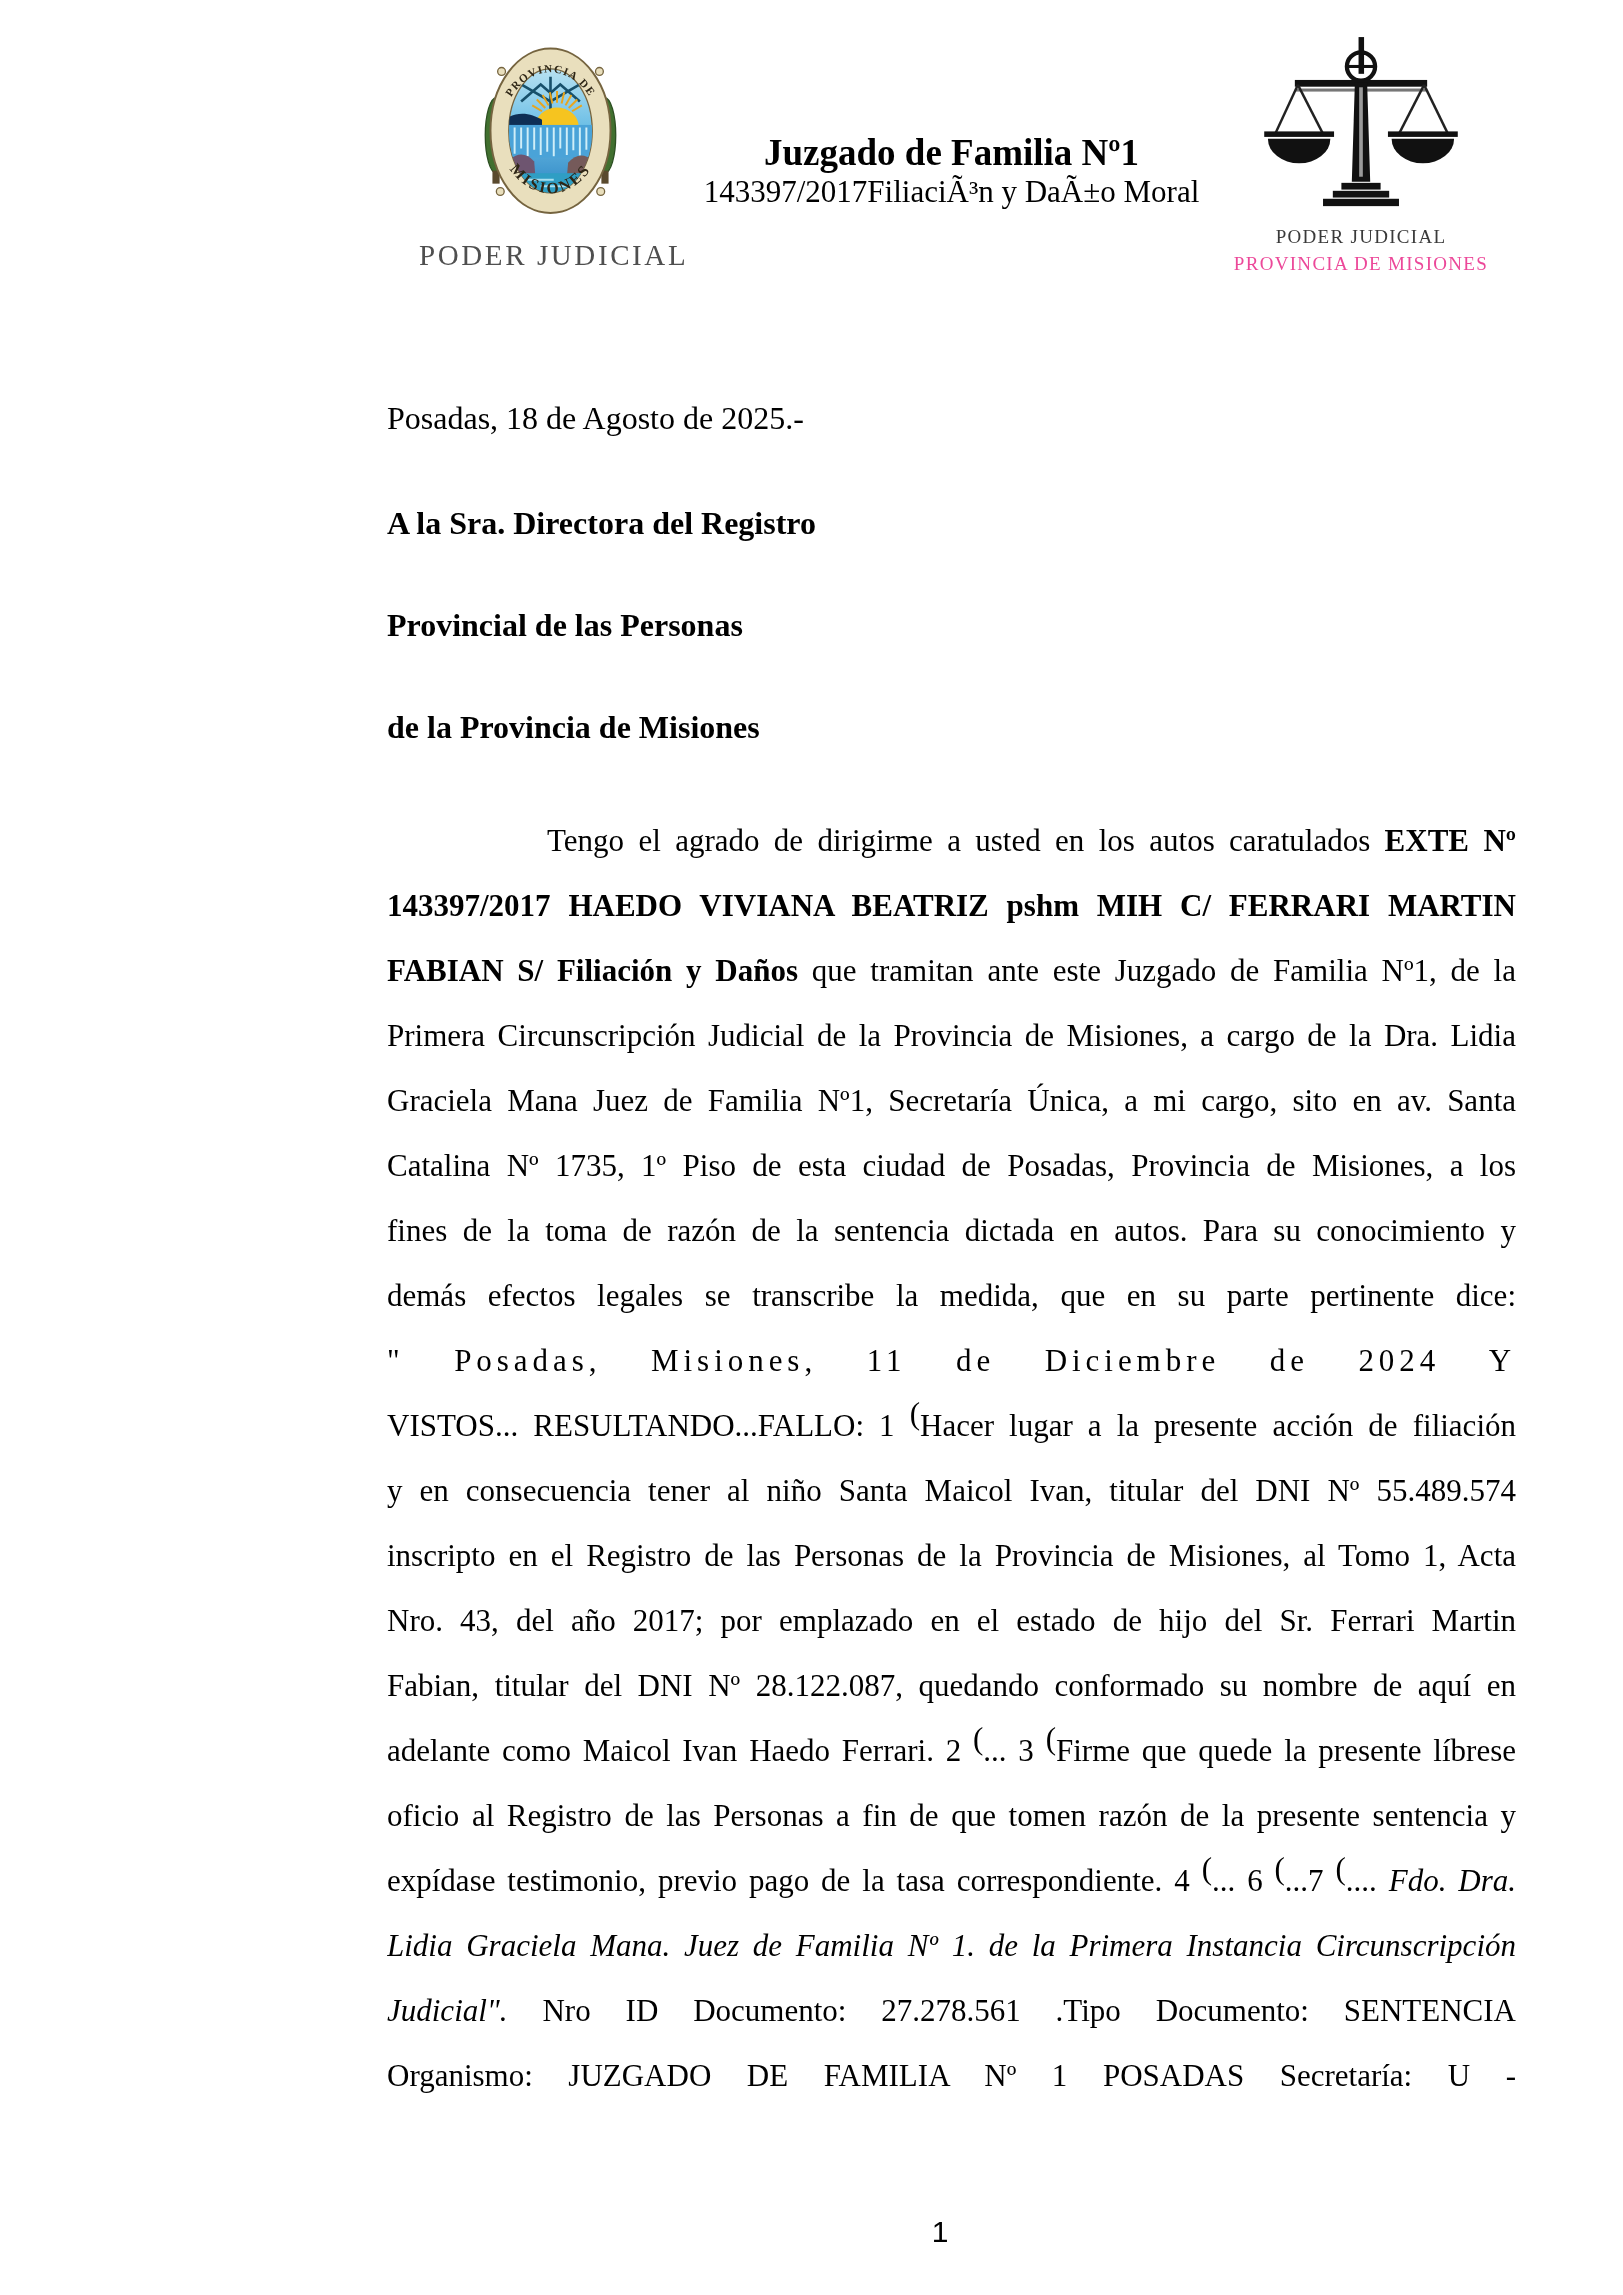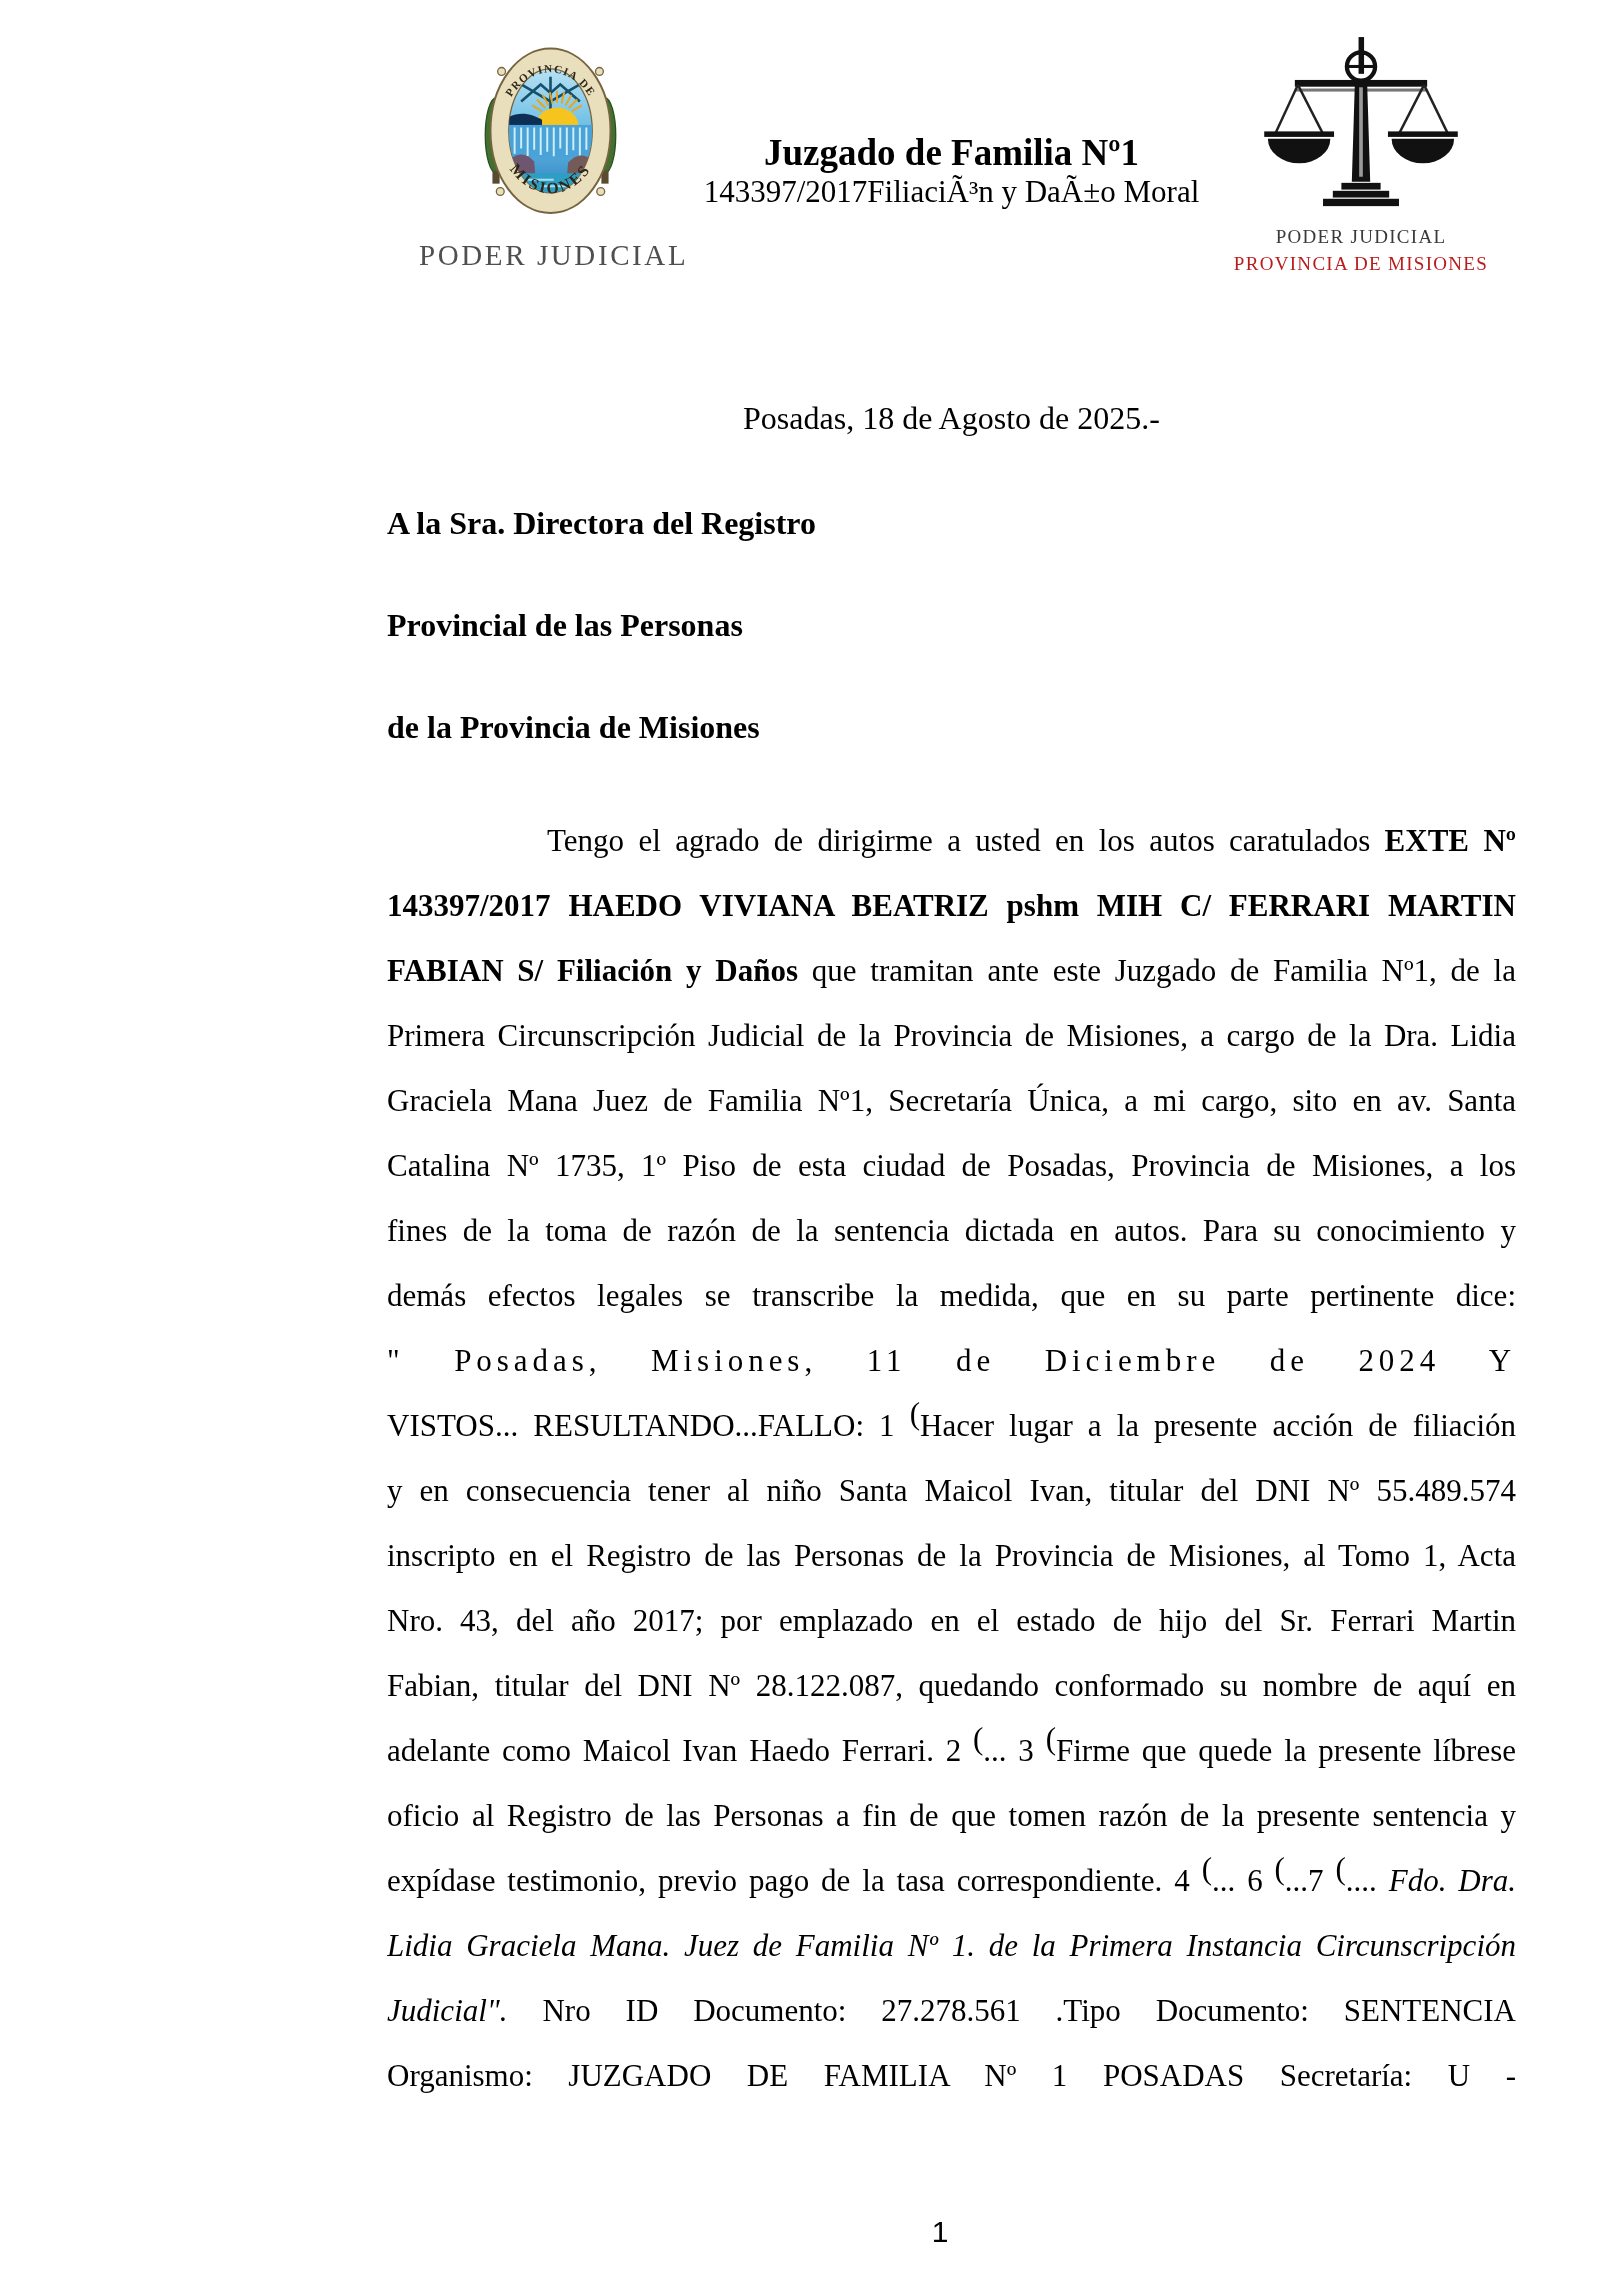--- a/index.html
+++ b/index.html
@@ -12,25 +12,25 @@
   .logo-left { position:absolute; left:419px; top:44px; width:262px; text-align:center; }
   .logo-left .emblem-caption {
     margin-top:9.2px; font-size:29px; letter-spacing:2.6px; color:var(--c-logo_caption_gray,#4f4f4f);
     white-space:nowrap;
   }
   .header-center { position:absolute; left:387px; top:133px; width:1129px; text-align:center; }
   .header-center .ttl1 { font-weight:bold; font-size:37px; line-height:39px; }
   .header-center .ttl2 { font-size:31px; line-height:39px; }
   .logo-right { position:absolute; left:1230px; top:34px; width:262px; text-align:center; }
   .logo-right .cap1 { margin-top:6.5px; font-size:19px; letter-spacing:1.3px; color:#3a3a3a; white-space:nowrap; }
-  .logo-right .cap2 { margin-top:5.2px;  font-size:19px; letter-spacing:1.3px; color:#b91c1c; white-space:nowrap; }
+  .logo-right .cap2 { margin-top:5.2px;  font-size:19px; letter-spacing:1.3px; color:#ec4899; white-space:nowrap; }
   
   .date-line {
     position:absolute; left:387px; top:400px; width:1129px;
-    text-align:center; font-size:32px; line-height:37px;
+    text-align:left; font-size:32px; line-height:37px;
   }
   .recipient { position:absolute; left:387px; top:505px; width:1129px; }
   .recipient .rline { font-weight:bold; font-size:32px; line-height:37px; margin-bottom:65px; }
   .body-par { position:absolute; left:387px; top:808px; width:1129px; font-size:31px; }
   .bline {
     height:65px; line-height:65px; overflow:hidden;
     text-align:justify; text-align-last:justify;
   }
   .bline.ind { text-indent:160px; }
   .bline.ls  { letter-spacing:0.16em; }

